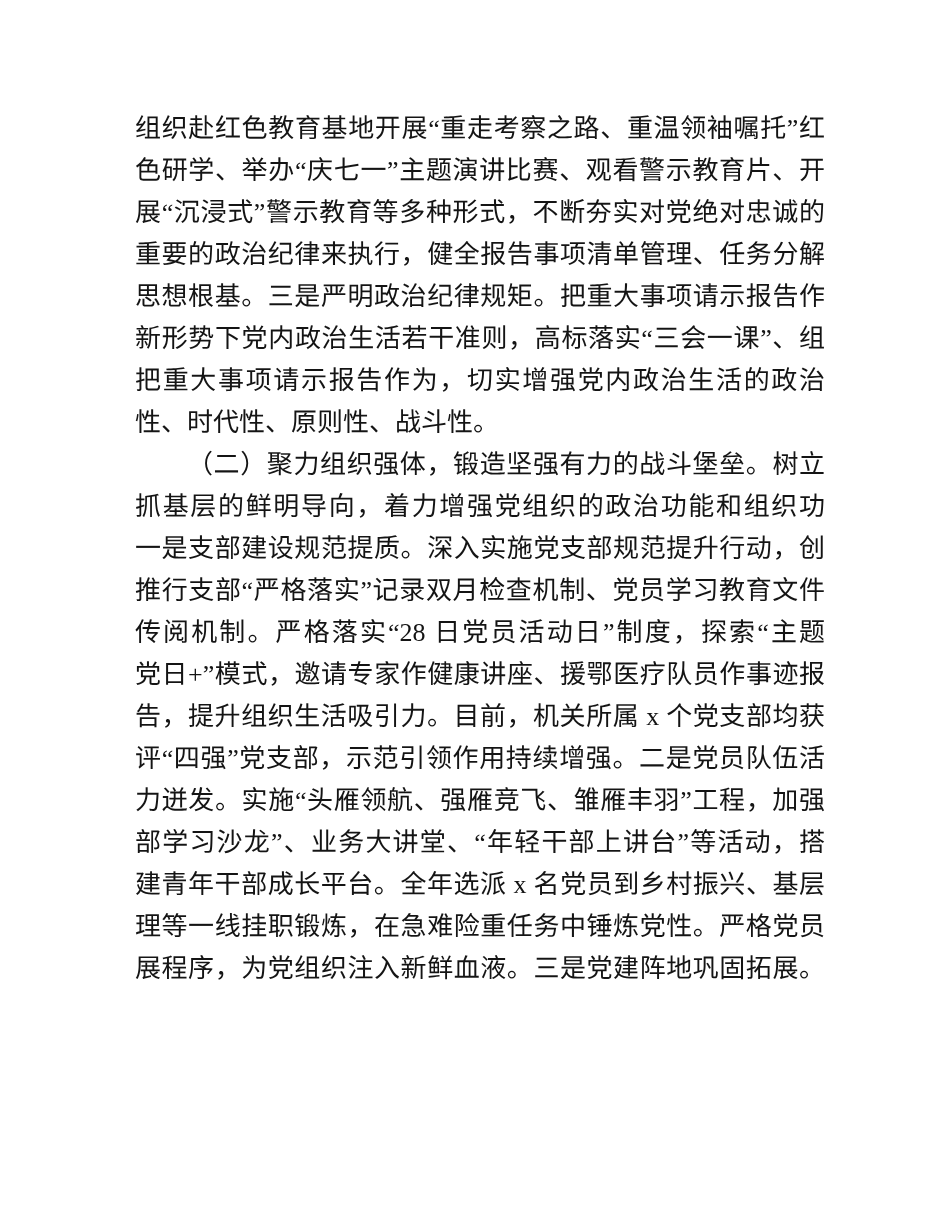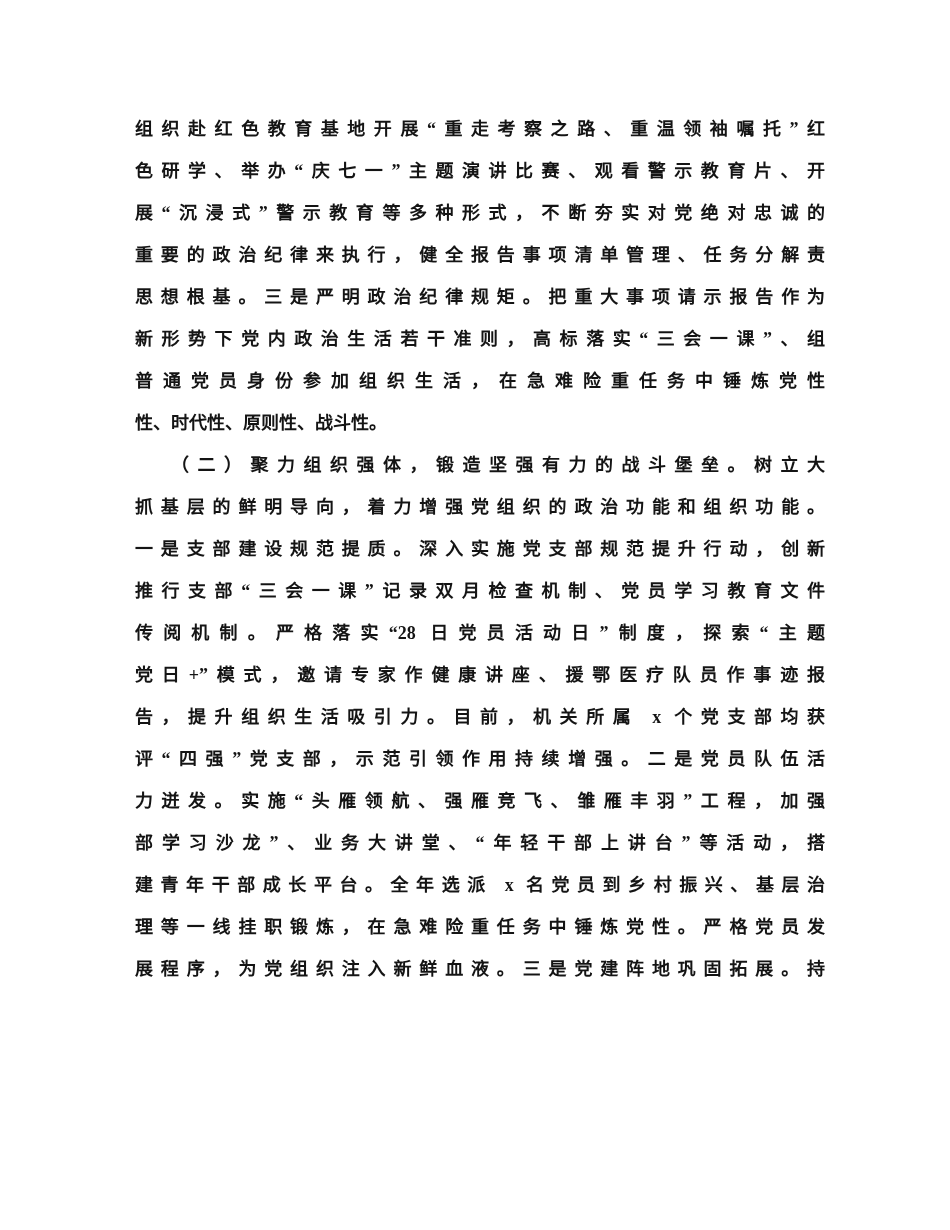--- a/index.html
+++ b/index.html
@@ -18,26 +18,26 @@
     .doc-body {
       position: absolute;
       top: 108px;
       left: 135px;
       width: 690px;
     }
     .doc-line {
       width: 690px;
       height: 42px;
       line-height: 42px;
-      font-size: 18px;
+      font-size: 26px;
       color: #141414;
       text-align: justify;
       text-align-last: justify;
       overflow: hidden;
-      font-weight: 700;
+      font-weight: 400;
       letter-spacing: 0;
     }
     .doc-line.para-end {
       text-align: center;
       text-align-last: left;
     }
     .doc-line.para-indent {
       text-indent: 2em;
     }
   </style>
@@ -45,26 +45,26 @@
 <body>
 
 <div class="page">
   <div class="doc-body">
     <div class="doc-line">组织赴红色教育基地开展“重走考察之路、重温领袖嘱托”红</div>
     <div class="doc-line">色研学、举办“庆七一”主题演讲比赛、观看警示教育片、开</div>
     <div class="doc-line">展“沉浸式”警示教育等多种形式，不断夯实对党绝对忠诚的</div>
     <div class="doc-line">重要的政治纪律来执行，健全报告事项清单管理、任务分解责</div>
     <div class="doc-line">思想根基。三是严明政治纪律规矩。把重大事项请示报告作为</div>
     <div class="doc-line">新形势下党内政治生活若干准则，高标落实“三会一课”、组</div>
-    <div class="doc-line">普通党员身份参加组织生活，在急难险重任务中锤炼党性</div>
+    <div class="doc-line">把重大事项请示报告作为，切实增强党内政治生活的政治</div>
     <div class="doc-line para-end">性、时代性、原则性、战斗性。</div>
     <div class="doc-line para-indent">（二）聚力组织强体，锻造坚强有力的战斗堡垒。树立大</div>
     <div class="doc-line">抓基层的鲜明导向，着力增强党组织的政治功能和组织功能。</div>
     <div class="doc-line">一是支部建设规范提质。深入实施党支部规范提升行动，创新</div>
-    <div class="doc-line">推行支部“三会一课”记录双月检查机制、党员学习教育文件</div>
+    <div class="doc-line">推行支部“严格落实”记录双月检查机制、党员学习教育文件</div>
     <div class="doc-line">传阅机制。严格落实“28 日党员活动日”制度，探索“主题</div>
     <div class="doc-line">党日+”模式，邀请专家作健康讲座、援鄂医疗队员作事迹报</div>
     <div class="doc-line">告，提升组织生活吸引力。目前，机关所属 x 个党支部均获</div>
     <div class="doc-line">评“四强”党支部，示范引领作用持续增强。二是党员队伍活</div>
     <div class="doc-line">力迸发。实施“头雁领航、强雁竞飞、雏雁丰羽”工程，加强</div>
     <div class="doc-line">部学习沙龙”、业务大讲堂、“年轻干部上讲台”等活动，搭</div>
     <div class="doc-line">建青年干部成长平台。全年选派 x 名党员到乡村振兴、基层治</div>
     <div class="doc-line">理等一线挂职锻炼，在急难险重任务中锤炼党性。严格党员发</div>
     <div class="doc-line">展程序，为党组织注入新鲜血液。三是党建阵地巩固拓展。持</div>
   </div>

